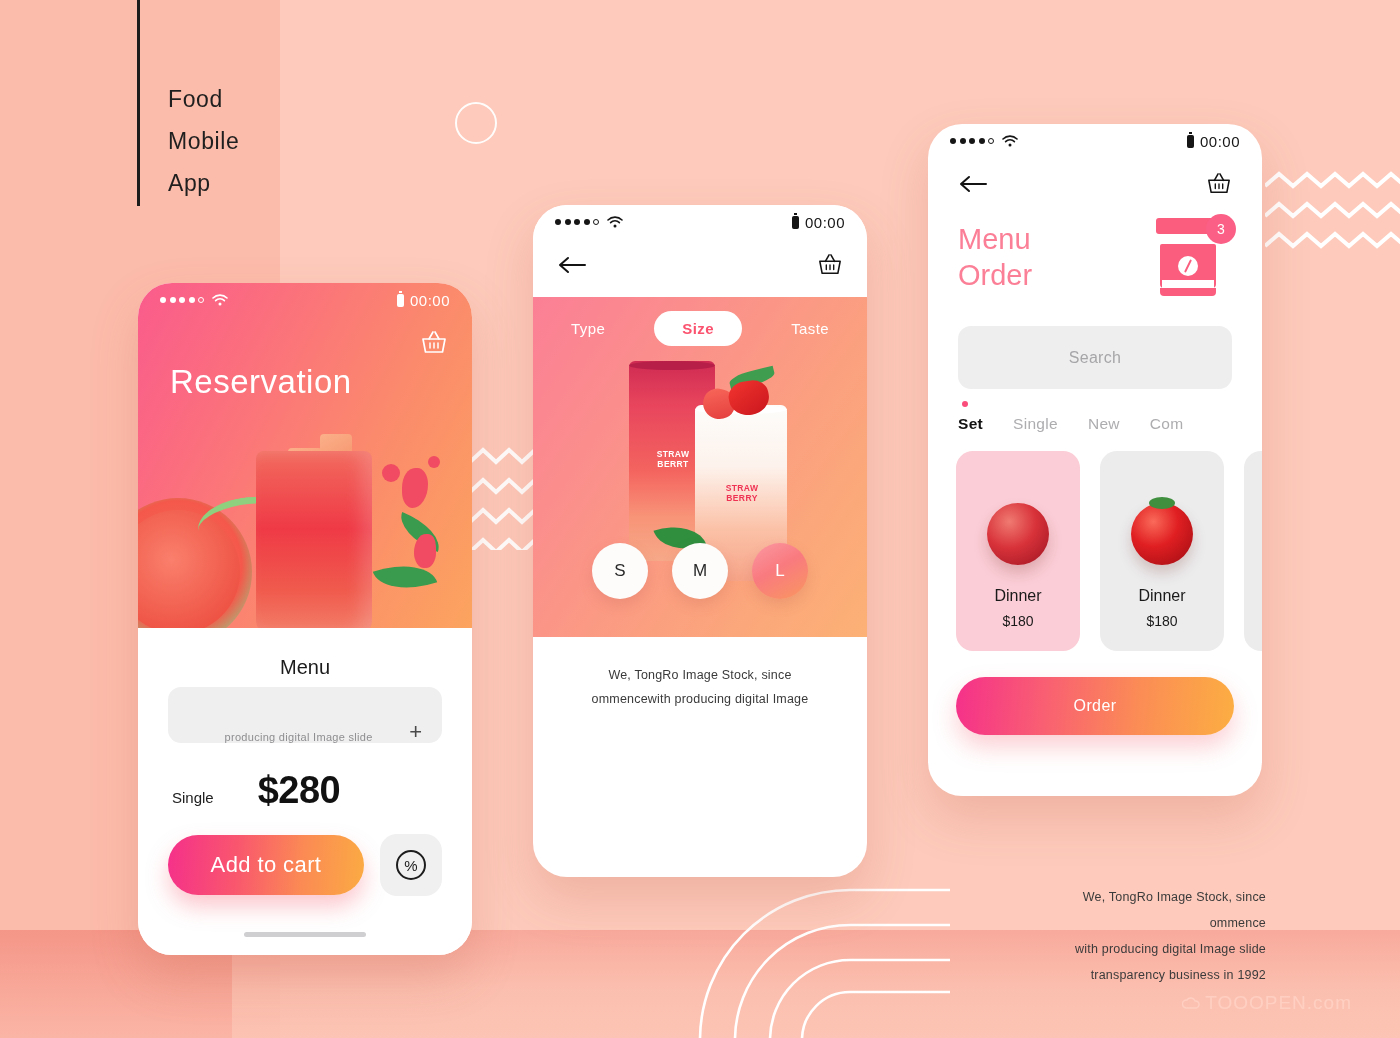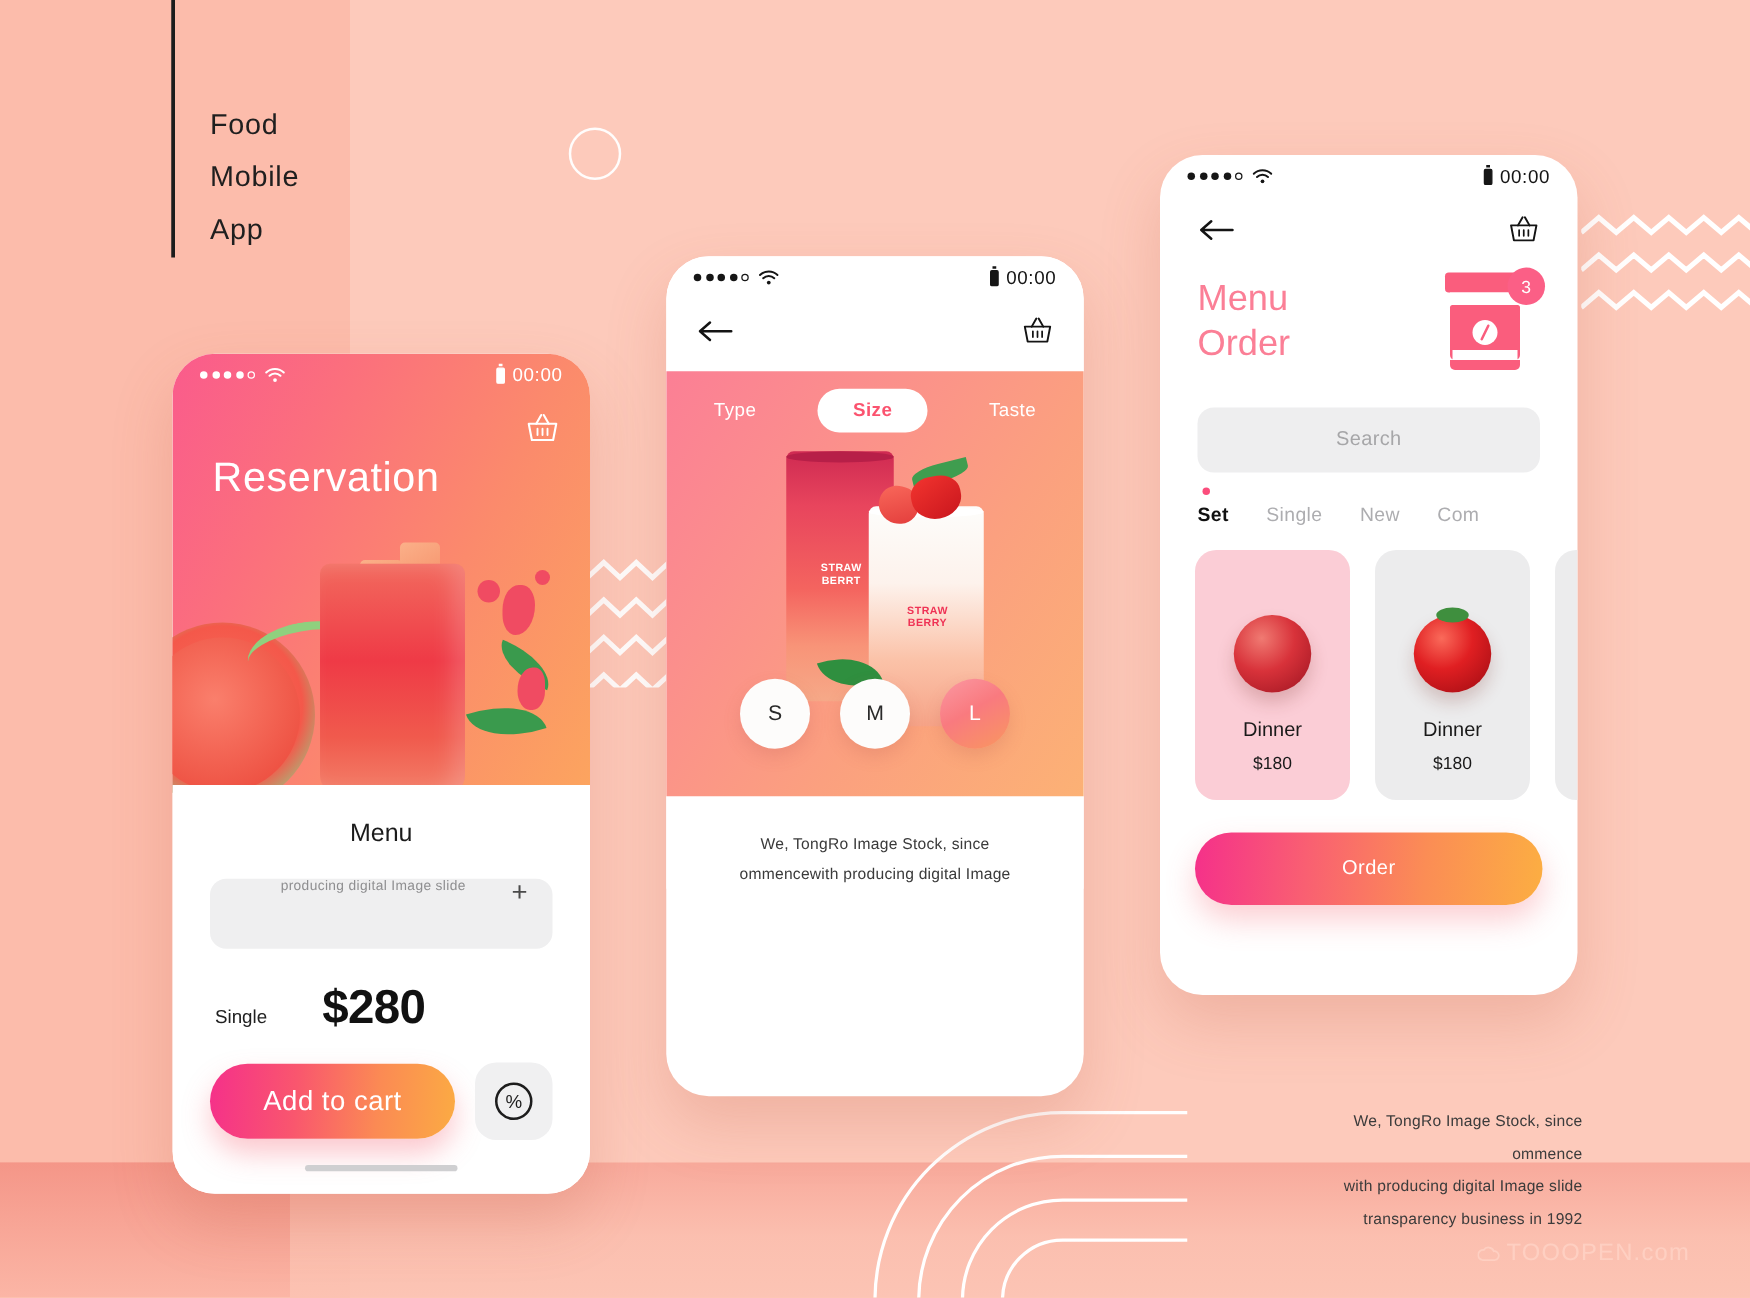--- a/index.html
+++ b/index.html
@@ -67,22 +67,22 @@
            border-radius:8px 8px 16px 16px;
            background:linear-gradient(180deg,#f26a5e 0%, #ef3a46 42%, #f05a4d 75%, #f3806a 100%);
            box-shadow:inset -10px 0 18px rgba(255,255,255,.18); }
   .cube { position:absolute; border-radius:4px; background:linear-gradient(150deg,#fbb089,#f6956e); }
   .leaf { position:absolute; width:58px; height:30px; background:#3a9a4d;
           border-radius:0 100% 0 100%; }
   .splash { position:absolute; border-radius:50%; background:#f04b62; }
 
   .p1-sheet { background:#fff; height:327px; padding:28px 30px 0; text-align:center; position:relative; }
   .p1-menu { font-size:20px; color:#1b1b1b; }
-  .p1-field { margin-top:24px; height:56px; background:#efeff0; border-radius:13px;
-              display:flex; align-items:flex-start; padding:0 20px; }
+  .p1-field { margin-top:8px; height:56px; background:#efeff0; border-radius:13px;
+              display:flex; align-items:flex-end; padding:0 20px; }
   .p1-field span.lbl { flex:1; text-align:center; font-size:11px; color:#8e8e90; letter-spacing:.3px; }
   .p1-field span.plus { font-size:22px; color:#4a4a4a; line-height:1; }
   .p1-total { margin-top:26px; display:flex; align-items:baseline; gap:44px; padding-left:4px; }
   .p1-total .t-lbl { font-size:15px; color:#202020; }
   .p1-total .t-val { font-size:38px; color:#111; font-weight:700; letter-spacing:-.5px; }
   .p1-actions { margin-top:22px; display:flex; align-items:center; gap:16px; }
   .btn-cart { flex:1; height:60px; border-radius:30px; border:none; color:#fff; font-size:22px;
               letter-spacing:.4px; cursor:pointer;
               background:linear-gradient(95deg,#f5308a 0%, #f9566e 35%, #fb8a54 68%, #fbab43 100%);
               box-shadow:0 12px 22px rgba(246,95,110,.34); font-family:inherit; }
@@ -144,21 +144,21 @@
   .cupicon .lid { position:absolute; left:4px; top:4px; width:64px; height:16px; background:#fa5d7d; border-radius:3px; }
   .cupicon .gap { position:absolute; left:8px; top:20px; width:56px; height:10px; background:#fff; }
   .cupicon .body { position:absolute; left:8px; top:30px; width:56px; height:44px; background:#fa5d7d; border-radius:2px 2px 4px 4px; }
   .cupicon .foot { position:absolute; left:10px; top:66px; width:52px; height:10px; background:#fff; }
   .cupicon .base { position:absolute; left:8px; top:74px; width:56px; height:8px; background:#fa5d7d; border-radius:0 0 4px 4px; }
   .cupicon .bean { position:absolute; left:26px; top:42px; width:20px; height:20px; border-radius:50%; background:#fff; }
   .cupicon .bean::after { content:''; position:absolute; left:8.5px; top:3px; width:2.2px; height:14px;
                           background:#fa5d7d; transform:rotate(26deg); border-radius:2px; }
   .badge3 { position:absolute; right:-4px; top:0; width:30px; height:30px; border-radius:50%;
             background:#fb5f86; color:#fff; font-size:14px; display:flex; align-items:center; justify-content:center; }
-  .search { margin:26px 30px 0; height:52px; background:#eeeeef; border-radius:13px;
+  .search { margin:26px 30px 0; height:63px; background:#eeeeef; border-radius:13px;
             display:flex; align-items:center; justify-content:center; }
   .search span { font-size:16px; color:#a6a6a8; letter-spacing:.3px; }
   .cat-row { display:flex; align-items:flex-end; gap:30px; padding:26px 30px 0; }
   .cat { font-size:15.5px; color:#adadb0; letter-spacing:.3px; position:relative; cursor:pointer; white-space:nowrap; }
   .cat.active { color:#111; font-weight:600; }
   .cat.active::before { content:''; position:absolute; left:4px; top:-14px; width:6px; height:6px;
                         border-radius:50%; background:#fb4d7c; }
   .cards { display:flex; gap:20px; padding:18px 0 0 28px; overflow:hidden; }
   .card { width:124px; height:200px; border-radius:17px; flex:0 0 auto;
           display:flex; flex-direction:column; align-items:center; justify-content:flex-end;

